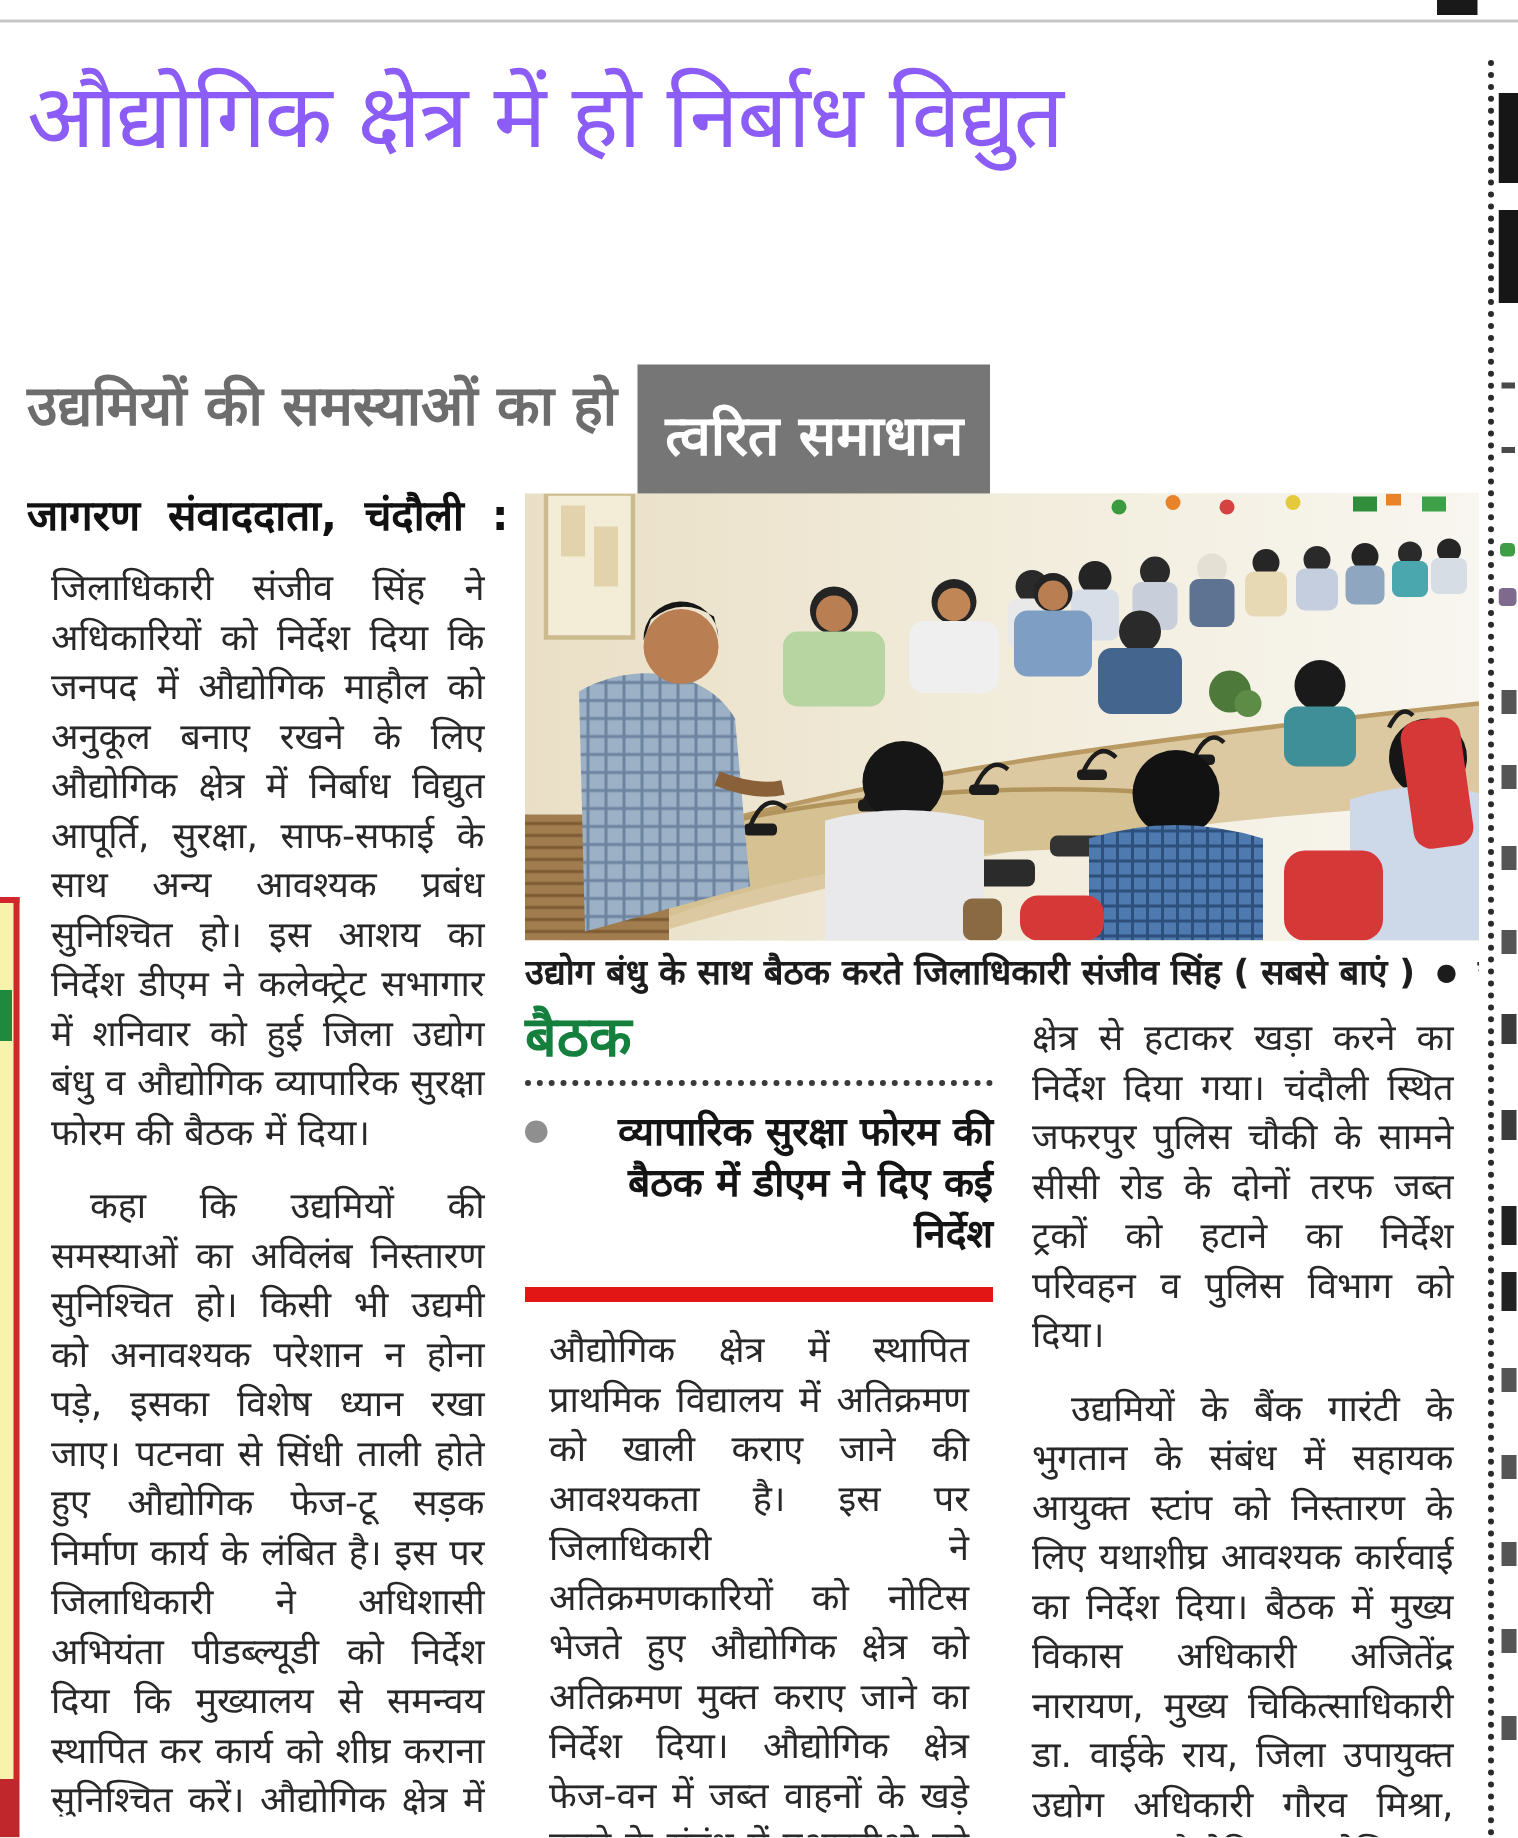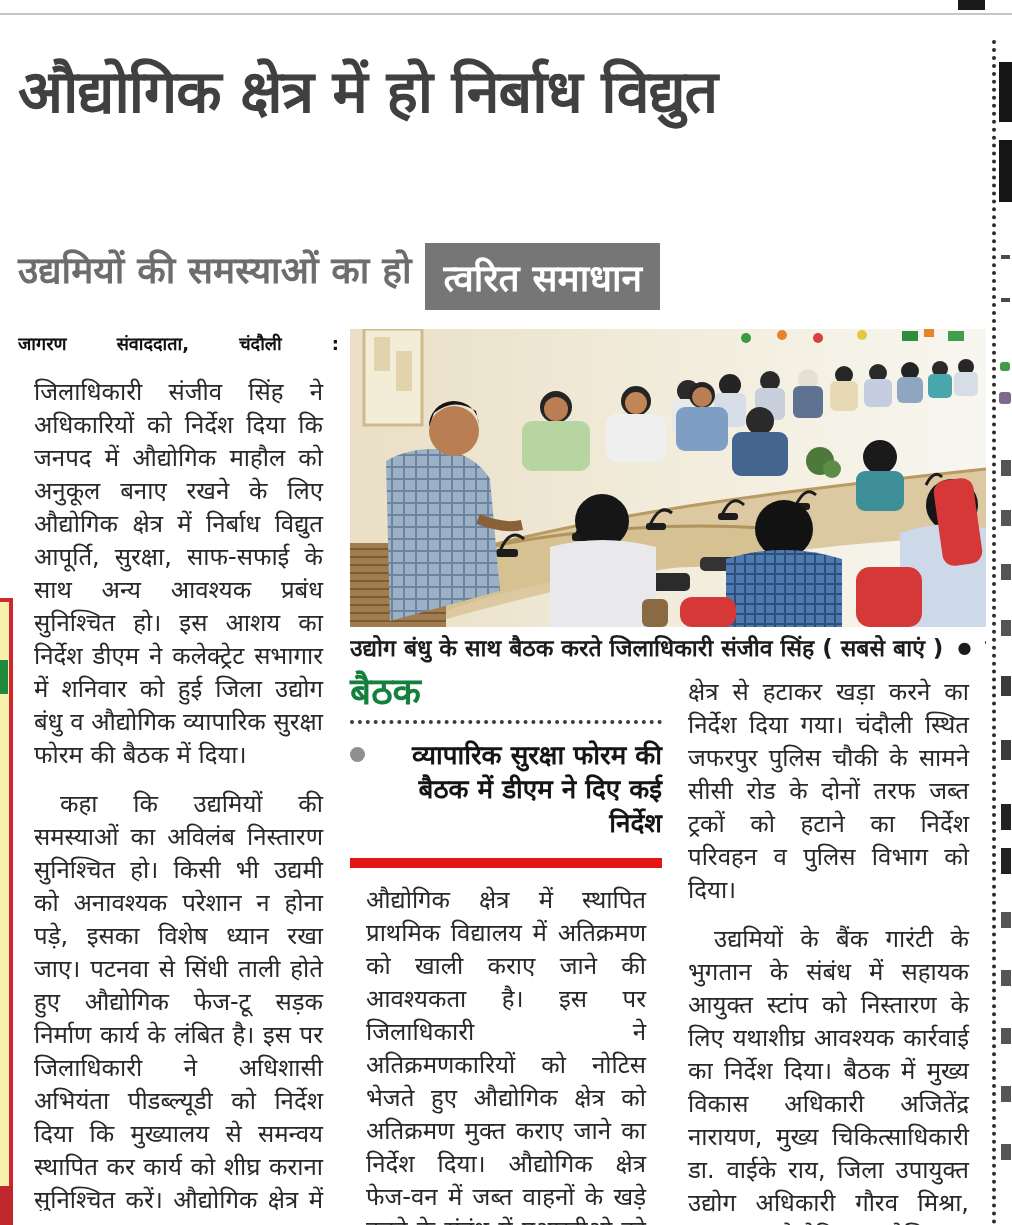--- a/index.html
+++ b/index.html
@@ -2,31 +2,31 @@
 <html lang="hi"><head>
 <meta charset="utf-8">
 <style>
   html,body{margin:0;padding:0;background:#ffffff;}
   .page{position:relative;width:1012px;height:1225px;background:#ffffff;overflow:hidden;
         font-family:"DejaVu Sans", sans-serif;color:#222;}
   .top-rule{position:absolute;left:0;top:13px;width:1012px;height:2px;background:#c6c6c6;}
   .top-corner-frag{position:absolute;left:958px;top:0;width:27px;height:10px;background:#191919;}
 
   
-  .headline{position:absolute;left:18px;top:40px;width:968px;
-            font-weight:700;color:#404040;font-size:59px;line-height:104px;
+  .headline{position:absolute;left:18px;top:26px;width:968px;
+            font-weight:400;color:#8b5cf6;font-size:59px;line-height:104px;
             letter-spacing:-1px;white-space:nowrap;}
   .subhead{position:absolute;left:18px;top:243px;width:968px;display:flex;align-items:flex-start;
            font-size:37px;font-weight:700;color:#6d6d6d;white-space:nowrap;}
-  .subhead .hl{background:#767676;color:#ffffff;padding:8px 18px;margin:0 14px;}
+  .subhead .hl{background:#767676;color:#ffffff;padding:20px 18px;margin:0 14px;}
 
   
   .body-text{font-size:24px;line-height:33px;text-align:justify;color:#282828;}
   .col-left{position:absolute;left:18px;top:327px;width:321px;height:884px;overflow:hidden;}
-  .byline{font-weight:800;color:#111;text-align:justify;text-align-last:justify;font-size:18px;line-height:33px;}
+  .byline{font-weight:800;color:#111;text-align:justify;text-align-last:justify;font-size:28px;line-height:33px;}
   .indented{text-indent:26px;}
   p.body-text{margin:16px;}
 
   
   .photo-wrap{position:absolute;left:350px;top:329px;width:636px;height:298px;overflow:hidden;background:#efe7d2;}
   .caption{position:absolute;left:350px;top:633px;width:636px;font-size:23px;line-height:30px;
            font-weight:600;color:#1c1c1c;white-space:nowrap;overflow:hidden;}
   .caption .dot{font-size:16px;vertical-align:3px;padding:0 6px;}
 
   

